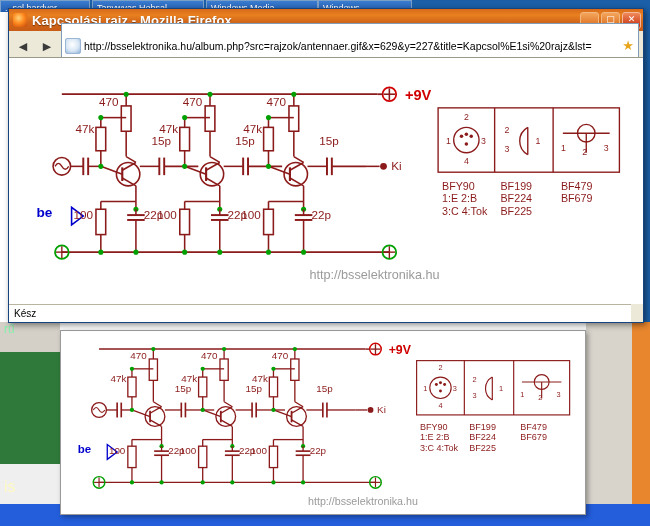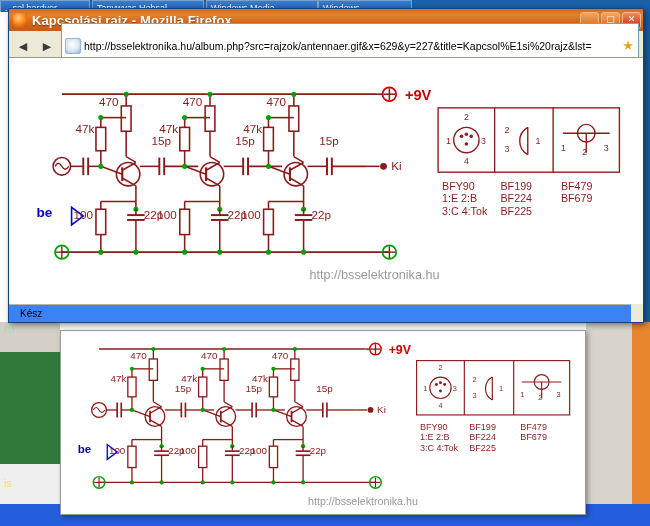--- a/index.html
+++ b/index.html
@@ -57,22 +57,22 @@
     border:1px solid #9ab6d4;border-radius:2px;}
   .urltext{font-size:10.5px;color:#000;white-space:nowrap;overflow:hidden;flex:1 1 auto;}
   .starbtn{width:16px;height:16px;flex:0 0 auto;color:#e8a51b;font-size:13px;line-height:16px;text-align:center;}
   .navbtn{width:18px;height:18px;border:1px solid transparent;color:#3a3a3a;font-size:11px;line-height:18px;text-align:center;}
 
   #ff-content{
     position:absolute;left:0;right:0;top:48px;bottom:18px;background:#fff;
     border-top:1px solid #9a9a8a;
   }
   #ff-status{
-    position:absolute;left:0;right:12px;bottom:0;height:17px;background:#3b82f6;
-    border-top:1px solid #b8b4a0;font-size:10px;color:#000;line-height:17px;padding-left:11px;
+    position:absolute;left:0;right:12px;bottom:0;height:17px;background:#ffffff;
+    border-top:1px solid #b8b4a0;font-size:10px;color:#000;line-height:17px;padding-left:5px;
   }
 
   
   .sch-wrap{position:absolute;background:#fff;overflow:hidden;}
   .schematic{position:absolute;left:0;top:0;}
 
   
   #lower{
     position:absolute;left:60px;top:330px;width:524px;height:183px;background:#fff;
     border:1px solid #9a9a9a;box-shadow:2px 2px 5px rgba(0,0,0,.35);
@@ -99,21 +99,21 @@
 
   <div class="bg-white" style="left:0;top:12px;width:46px;height:310px;"></div>
   <div class="bg-gray" style="left:0;top:300px;width:650px;height:10px;opacity:.0;"></div>
 
   <div class="bg-white" style="left:0;top:322px;width:650px;height:204px;"></div>
   <div class="bg-green" style="left:0;top:352px;width:60px;height:112px;"></div>
   <div class="bg-gray" style="left:0;top:322px;width:60px;height:30px;background:#d4d0c8;"></div>
   <div class="bg-gray" style="left:0;top:464px;width:60px;height:44px;background:#efefef;"></div>
 
   <div style="position:absolute;left:4px;top:322px;font-size:12px;color:#86efac;">rű</div>
-  <div style="position:absolute;left:4px;top:478px;font-size:10px;color:#fde047;">is</div>
+  <div style="position:absolute;left:4px;top:478px;font-size:16px;color:#fef9c3;">is</div>
 
   <div class="orange-strip" style="top:322px;width:18px;height:110px;right:18px;background:#e8862e;"></div>
   <div class="orange-strip" style="top:432px;width:18px;height:76px;right:18px;background:#2f7a3a;"></div>
   <div class="orange-strip" style="top:322px;width:18px;height:186px;right:0;background:#e8862e;"></div>
   <div class="bg-gray" style="left:586px;top:322px;width:46px;height:186px;background:#d8d4cc;"></div>
 
   <div class="bg-taskbar"></div>
 
   <div id="lower">
     <div class="sch-wrap" style="left:0;top:0;width:522px;height:181px;">

